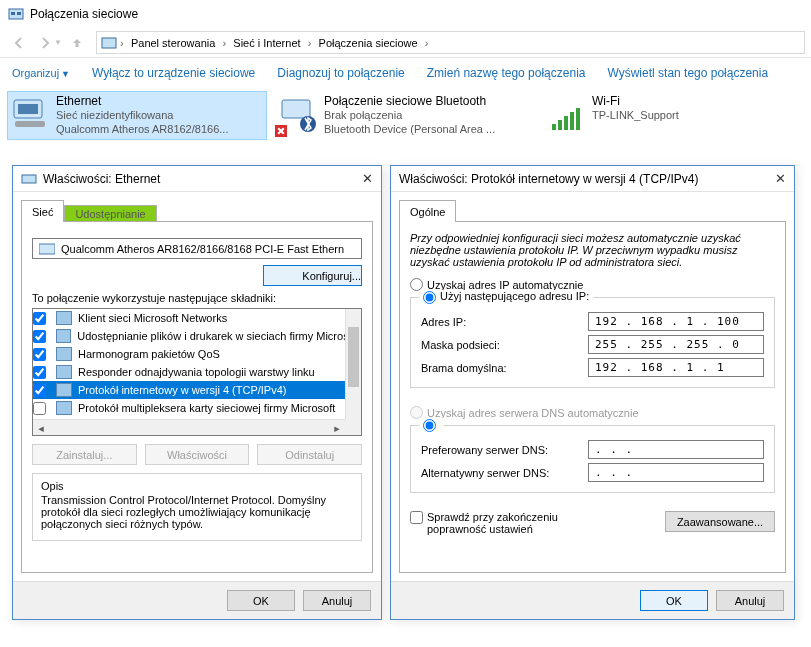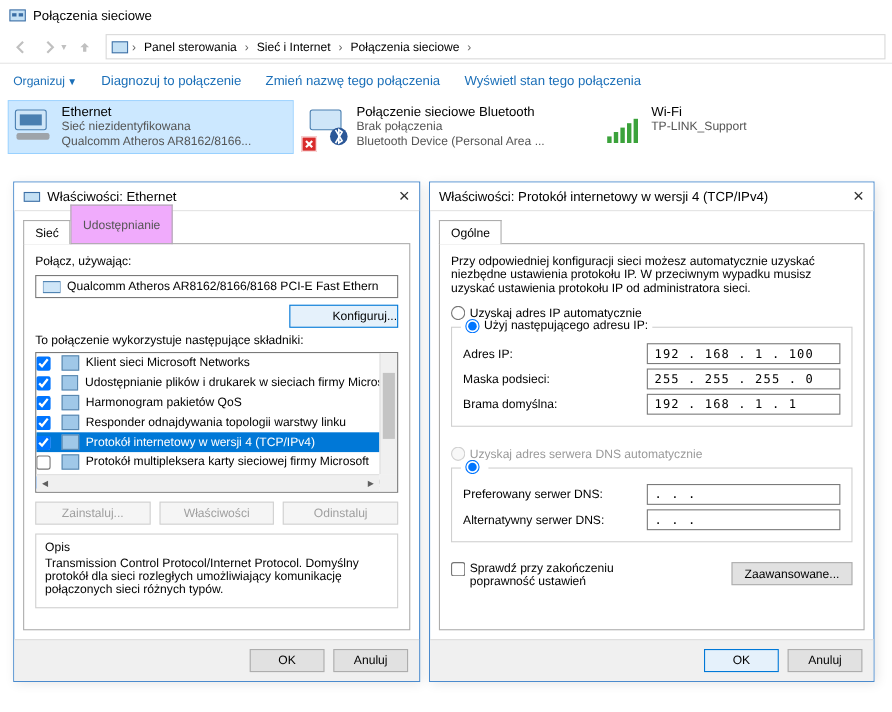--- a/index.html
+++ b/index.html
@@ -43,21 +43,21 @@
   .dlg-titlebar .ti { flex: 1; font-size: 12px; }
   .dlg-close { width: 30px; text-align: right; font-size: 13px; color: #333; cursor: default; }
   .dlg-body { flex: 1; padding: 4px 8px 8px; display: flex; flex-direction: column; font-size: 12px; }
   .dlg-foot { height: 38px; display: flex; align-items: center; justify-content: flex-end; gap: 8px; padding: 0 10px; background: #f0f0f0; border-top: 1px solid #ddd; }
   .btn { min-width: 68px; height: 21px; border: 1px solid #adadad; background: #e1e1e1; font-size: 11px; display: inline-flex; align-items: center; justify-content: center; cursor: default; }
   .btn-def { border-color: #0078d7; background: #e5f1fb; }
   .btn-dis { color: #a0a0a0; border-color: #d0d0d0; background: #f5f5f5; }
 
   
   .tabs { display: flex; align-items: flex-end; height: 22px; margin-top: 4px; }
-  .tab { height: 36px; padding: 0 10px; border: 1px solid #adadad; border-bottom: none; background: #f0abfc; font-size: 11px; display: flex; align-items: center; }
+  .tab { height: 17px; padding: 0 10px; border: 1px solid #adadad; border-bottom: none; background: #84cc16; font-size: 11px; display: flex; align-items: center; }
   .tab.active { background: #fff; position: relative; z-index: 2; height: 22px; }
   .tab.inactive { color: #555; }
   .tab-panel { border: 1px solid #adadad; padding: 10px; flex: 1; margin-top: -1px; font-size: 12px; }
 
   
   .row { display: flex; align-items: center; margin: 4px 0; }
   .row label { flex: 1; }
   .ipbox { width: 176px; height: 19px; border: 1px solid #7a7a7a; display: flex; align-items: center; justify-content: space-between; padding: 0 6px; font-family: Consolas, monospace; letter-spacing: 1px; text-align: center; }
   .fieldset { border: 1px solid #d0d0d0; margin: 6px 0 18px; padding: 10px 10px 6px; position: relative; }
   .fieldset > .legend { position: absolute; top: -8px; left: 8px; background: #fff; padding: 0 4px; font-size: 11px; }
@@ -133,20 +133,21 @@
     <span class="crumb-sep">›</span>
     <span class="crumb">Sieć i Internet</span>
     <span class="crumb-sep">›</span>
     <span class="crumb">Połączenia sieciowe</span>
     <span class="crumb-sep">›</span>
   </div>
 </div>
 
 <div class="toolbar">
   <span class="tool-link"><span>Organizuj</span><span class="caret">▼</span></span>
+  <span class="tool-link">Wyłącz to urządzenie sieciowe</span>
   <span class="tool-link">Diagnozuj to połączenie</span>
   <span class="tool-link">Zmień nazwę tego połączenia</span>
   <span class="tool-link">Wyświetl stan tego połączenia</span>
 </div>
 
 <div class="conn-list">
   <div class="conn-item sel">
     <div class="conn-icon net-icon">
       <svg viewBox="0 0 40 40">
           <rect x="4" y="6" width="28" height="18" rx="2" fill="#cfe6f8" stroke="#4a7fb0"></rect>
@@ -203,21 +204,20 @@
       </span>
       <span class="ti">Właściwości: Ethernet</span>
       <span class="dlg-close">✕</span>
     </div>
     <div class="dlg-body">
       <div class="tabs">
         <div class="tab active">Sieć</div>
         <div class="tab inactive">Udostępnianie</div>
       </div>
       <div class="tab-panel">
-        <div>Połącz, używając:</div>
         <div class="txtbox" style="margin-top:6px;">
           <span class="neticon">
             <svg width="16" height="14" viewBox="0 0 16 14">
                 <rect x="0" y="2" width="16" height="10" fill="#cfe6f8" stroke="#4a7fb0"></rect>
               </svg>
           </span>
           <span style="white-space:nowrap;overflow:hidden;text-overflow:clip;">Qualcomm Atheros AR8162/8166/8168 PCI-E Fast Ethern</span>
         </div>
         <div style="text-align:right; margin-top:6px;">
           <span class="btn btn-def" style="min-width:86px;padding-left:38px;">Konfiguruj...</span>
@@ -293,21 +293,21 @@
   <div class="dlg dlg2">
     <div class="dlg-titlebar">
       <span class="ti">Właściwości: Protokół internetowy w wersji 4 (TCP/IPv4)</span>
       <span class="dlg-close">✕</span>
     </div>
     <div class="dlg-body">
       <div class="tabs">
         <div class="tab active">Ogólne</div>
       </div>
       <div class="tab-panel">
-        <div style="margin-bottom:10px;">Przy odpowiedniej konfiguracji sieci możesz automatycznie uzyskać niezbędne ustawienia protokołu IP. W przeciwnym wypadku musisz uzyskać ustawienia protokołu IP od administratora sieci.</div>
+        <div style="margin-bottom:10px;font-style:italic;">Przy odpowiedniej konfiguracji sieci możesz automatycznie uzyskać niezbędne ustawienia protokołu IP. W przeciwnym wypadku musisz uzyskać ustawienia protokołu IP od administratora sieci.</div>
 
         <div class="row">
             <input type="radio" name="ipmode" style="">
             <label>Uzyskaj adres IP automatycznie</label>
           </div>
 
         <div class="fieldset">
           <div class="legend"><input type="radio" name="ipmode" checked="" style="vertical-align: middle;"><span>Użyj następującego adresu IP:</span></div>
           <div class="row">
               <label>Adres IP:</label>

